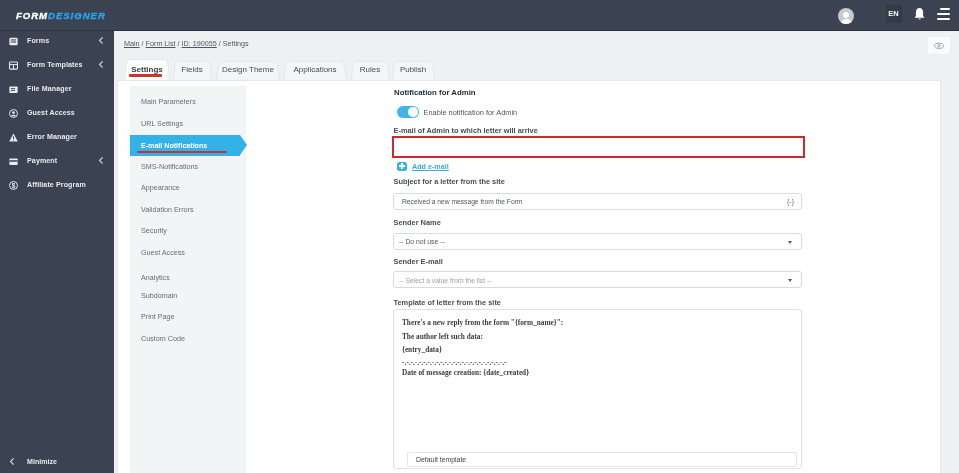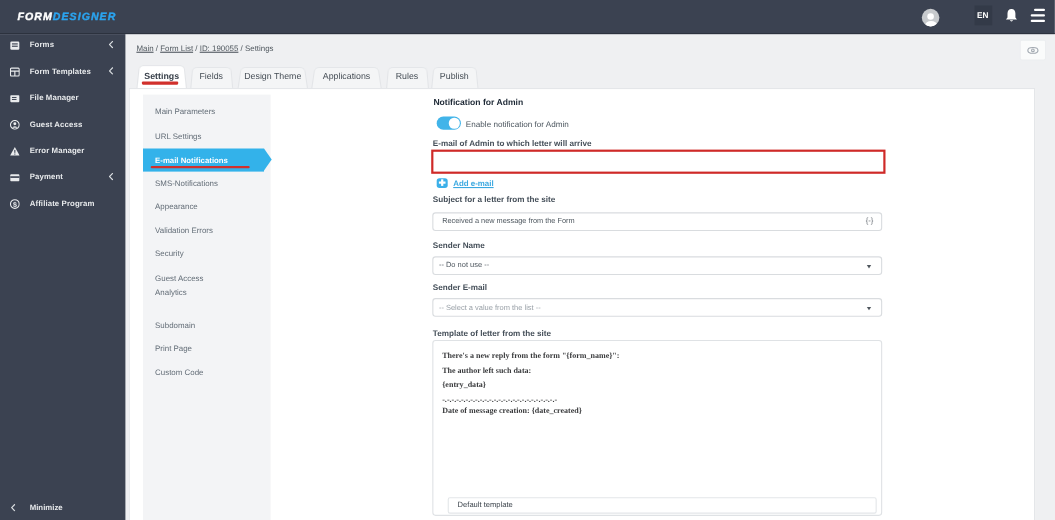--- a/index.html
+++ b/index.html
@@ -224,21 +224,21 @@
     </div>
   <div class="mitem" style="top:111.5px">
       <span>Validation Errors</span>
     </div>
   <div class="mitem" style="top:133px">
       <span>Security</span>
     </div>
   <div class="mitem" style="top:154.5px">
       <span>Guest Access</span>
     </div>
-  <div class="mitem" style="top:168px">
+  <div class="mitem" style="top:180px">
       <span>Analytics</span>
     </div>
   <div class="mitem" style="top:219px">
       <span>Print Page</span>
     </div>
   <div class="mitem" style="top:197.5px">
       <span>Subdomain</span>
     </div>
   <div class="mitem" style="top:240.5px">
       <span>Custom Code</span>

